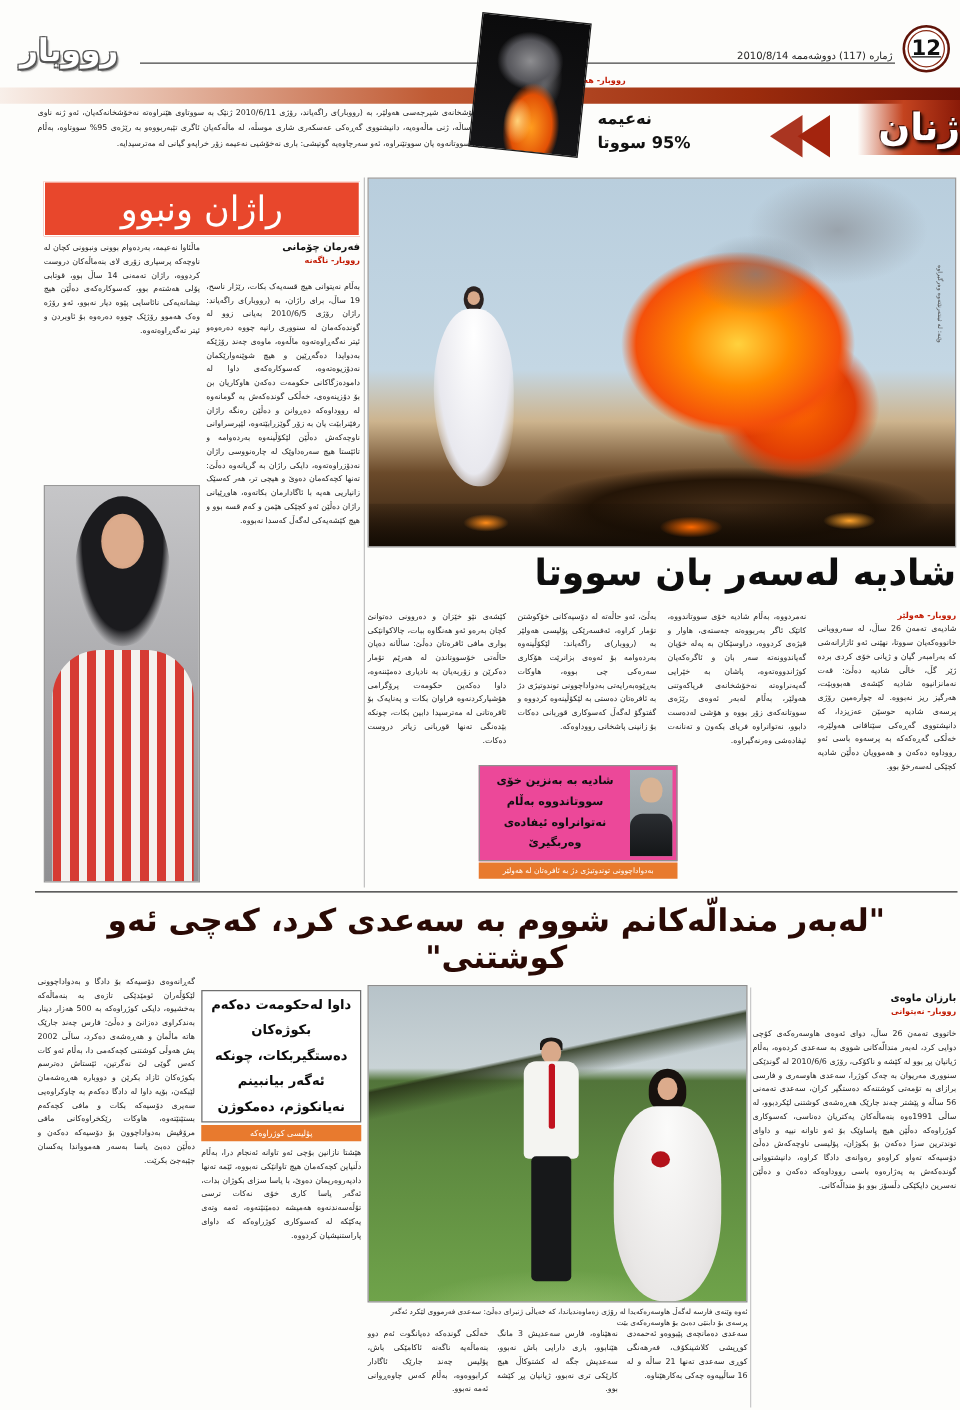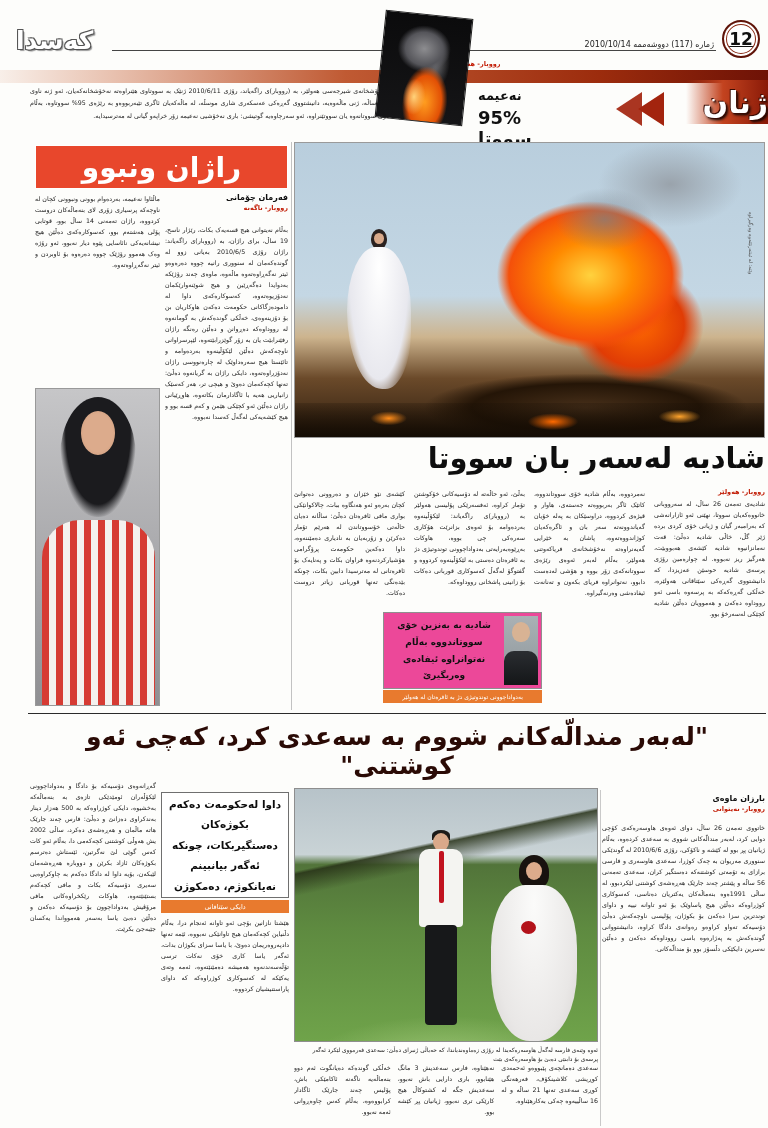--- a/index.html
+++ b/index.html
@@ -48,41 +48,41 @@
   .brief-arrow { top:92px; right:104px; width:58px; height:34px; }
   .brief-arrow .tri {
     position:absolute; top:0; width:0; height:0;
     border-top:17px solid transparent; border-bottom:17px solid transparent;
     border-right:26px solid #a3240e;
   }
   .tri.t1 { right:0; }
   .tri.t2 { right:22px; opacity:.92; }
   .brief-title { top:88px; right:200px; width:90px; text-align:left; direction:rtl; }
   .brief-title .l1 { font-size:13px; font-weight:bold; color:#111; }
-  .brief-title .l2 { font-size:18px; font-weight:bold; color:#111; margin-top:4px; }
+  .brief-title .l2 { font-size:13px; font-weight:bold; color:#111; margin-top:4px; }
   .brief-text { top:85px; left:30px; width:402px; height:52px; font-size:6.3px; line-height:1.95; }
 
   .hands-photo {
     top:14px; left:380px; width:88px; height:108px; transform:rotate(6deg);
     border:1px solid #1b1b1b;
     background-image:
       radial-gradient(ellipse 16px 26px at 42% 78%, #ffd27a, rgba(255,210,122,0) 70%),
       radial-gradient(ellipse 30px 48px at 55% 82%, #ff9d1f, #e25005 55%, rgba(226,80,5,0) 75%),
       radial-gradient(ellipse 34px 30px at 48% 32%, #8d8d90, #55555a 55%, rgba(60,60,65,0) 78%),
       radial-gradient(ellipse 20px 36px at 62% 45%, #76767a, rgba(90,90,95,0) 75%),
       linear-gradient(#0b0b0c,#151517);
   }
 
   
   .a1-headline-box {
     top:145px; left:35px; width:253px; height:44px; background:#e8472c;
     display:flex; align-items:center; justify-content:center;
     box-shadow:0 0 0 1px #fff inset;
   }
-  .a1-headline { font-size:28px; font-weight:bold; color:#fff;text-align:right; }
+  .a1-headline { font-size:28px; font-weight:normal; color:#fff;text-align:right; }
   .a1-byline { top:193px; left:193px; width:95px; direction:rtl; }
   .a1-byline .name { font-size:8px; font-weight:bold; color:#111; }
   .a1-byline .place { font-size:6.5px; font-weight:bold; color:#c21c05; margin-top:2px; }
   .a1-col-right { top:224px; left:165px; width:123px; height:484px; }
   .a1-col-left  { top:193px; left:35px;  width:125px; height:193px; }
 
   .girl-photo {
     top:388px; left:35px; width:125px; height:318px;
     background:linear-gradient(#c6c6c8 0%,#a8a8ab 55%,#8f8f92 100%);
     border:1px solid #999; overflow:hidden;
@@ -201,22 +201,22 @@
   .a3-left-outer-text { top:780px; left:30px; width:126px; height:345px; }
 </style>
 </head>
 <body>
 
 <div class="page">
 
   <div class="abs page-circle">
     <span>12</span>
   </div>
-  <div class="abs date-line">ژمارە (117) دووشەممە 2010/10/14</div>
-  <div class="abs logo">کەسدا</div>
+  <div class="abs date-line">ژمارە (117) دووشەممە 2010/8/14</div>
+  <div class="abs logo">رووبار</div>
   <div class="abs header-rule"></div>
 
   <div class="abs brief-byline">رووبار- هەولێر</div>
   <div class="abs red-strip"></div>
   <div class="abs zhnan-block">
     <span class="zhnan-label">ژنان</span>
   </div>
   <div class="abs brief-arrow">
     <span class="tri t1"></span>
     <span class="tri t2"></span>
@@ -305,17 +305,17 @@
 
   <div class="abs a3-bottom-cols">
     <div class="a3-bottom-col body-text">سەعدی دەمانچەی پێبووەو ئەحمەدی کوڕیشی کلاشینکۆف، فەرهەنگی کوڕی سەعدی تەنها 21 ساڵە و لە 16 ساڵییەوە چەکی بەکارهێناوە.</div>
     <div class="a3-bottom-col body-text">نەهێناوە، فارس سەعدیش 3 مانگ هێنابوو، باری دارایی باش نەبوو، سەعدیش جگە لە کشتوکاڵ هیچ کارێکی تری نەبوو، ژیانیان پڕ کێشە بوو.</div>
     <div class="a3-bottom-col body-text">خەڵکی گوندەکە دەیانگوت ئەم دوو بنەماڵەیە ناگەنە ئاکامێکی باش، پۆلیس چەند جارێک ئاگادار کرابووەوە، بەڵام کەس چاوەڕوانی ئەمە نەبوو.</div>
   </div>
 
   <div class="abs a3-quote-box">
     <div class="a3-quote-text">داوا لەحکومەت دەکەم بکوژەکان دەستگیربکات، چونکە ئەگەر بیانبینم نەیانکوژم، دەمکوژن</div>
   </div>
-  <div class="abs a3-quote-caption">دایکی سێتاقانی</div>
+  <div class="abs a3-quote-caption">پۆلیسی کوژراوەکە</div>
   <div class="abs a3-left-inner-text body-text">هێشتا نازانین بۆچی ئەو تاوانە ئەنجام درا، بەڵام دڵنیاین کچەکەمان هیچ تاوانێکی نەبووە، ئێمە تەنها دادپەروەریمان دەوێ، با یاسا سزای بکوژان بدات، ئەگەر یاسا کاری خۆی نەکات ترسی تۆڵەسەندنەوە هەمیشە دەمێنێتەوە، ئەمە وتەی یەکێکە لە کەسوکاری کوژراوەکە کە داوای پاراستنیشیان کردووە.</div>
   <div class="abs a3-left-outer-text body-text">گەڕانەوەی دۆسیەکە بۆ دادگا و بەدواداچوونی لێکۆڵەران ئومێدێکی تازەی بە بنەماڵەکە بەخشیوە، دایکی کوژراوەکە بە 500 هەزار دینار بەندکراوی دەزانێ و دەڵێ: فارس چەند جارێک هاتە ماڵمان و هەڕەشەی دەکرد، ساڵی 2002 یش هەوڵی کوشتنی کچەکەمی دا، بەڵام ئەو کات کەس گوێی لێ نەگرتین، ئێستاش دەترسم بکوژەکان ئازاد بکرێن و دووبارە هەڕەشەمان لێبکەن، بۆیە داوا لە دادگا دەکەم بە چاوکراوەیی سەیری دۆسیەکە بکات و مافی کچەکەم بستێنێتەوە، هاوکات رێکخراوەکانی مافی مرۆڤیش بەدواداچوون بۆ دۆسیەکە دەکەن و دەڵێن دەبێ یاسا بەسەر هەموواندا یەکسان جێبەجێ بکرێت.</div>
 
 </div>
 
 </body></html>

